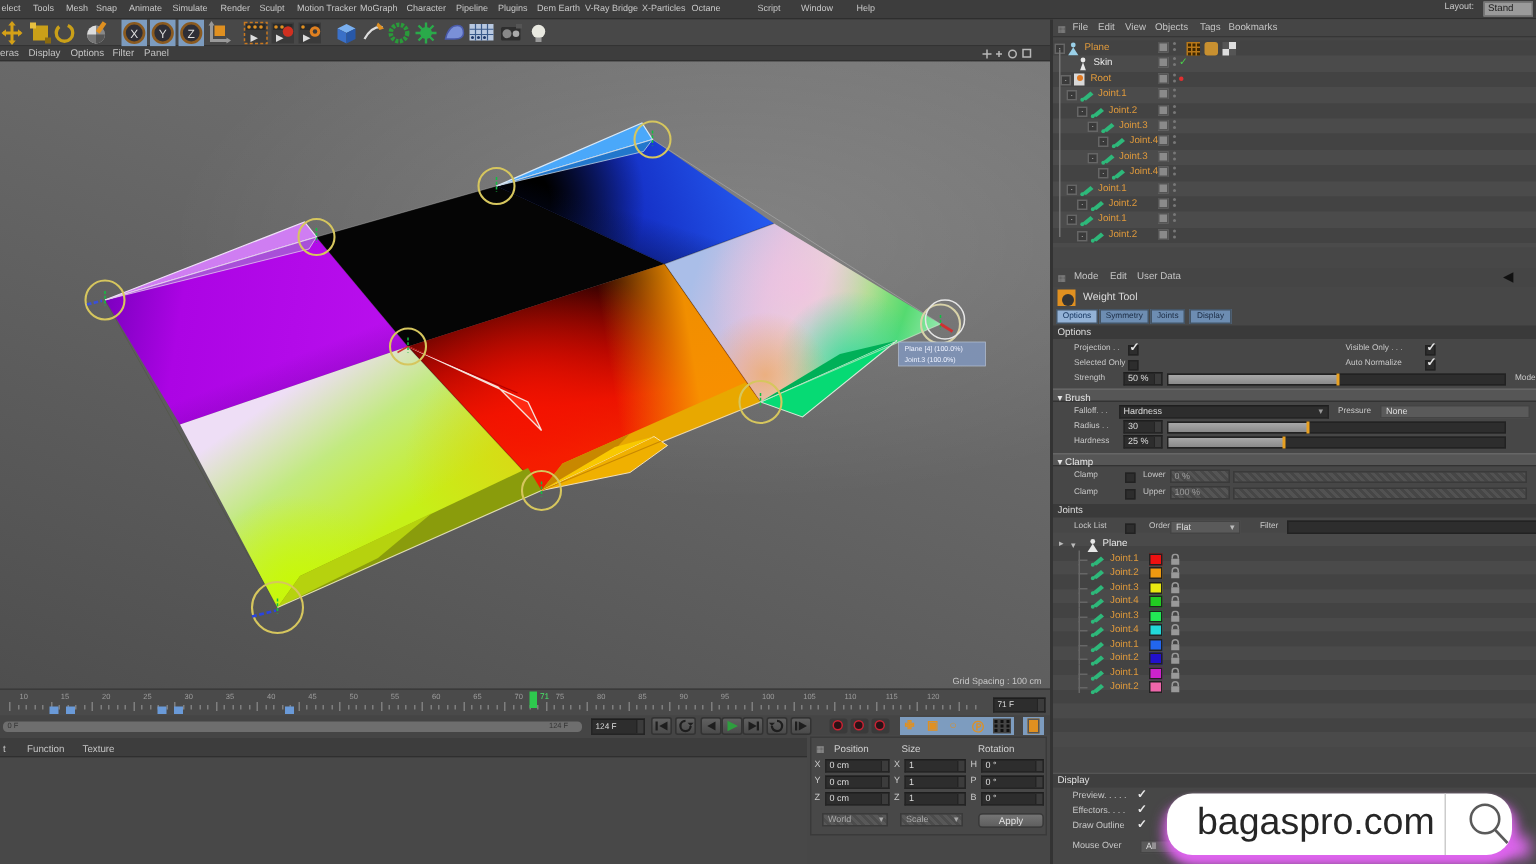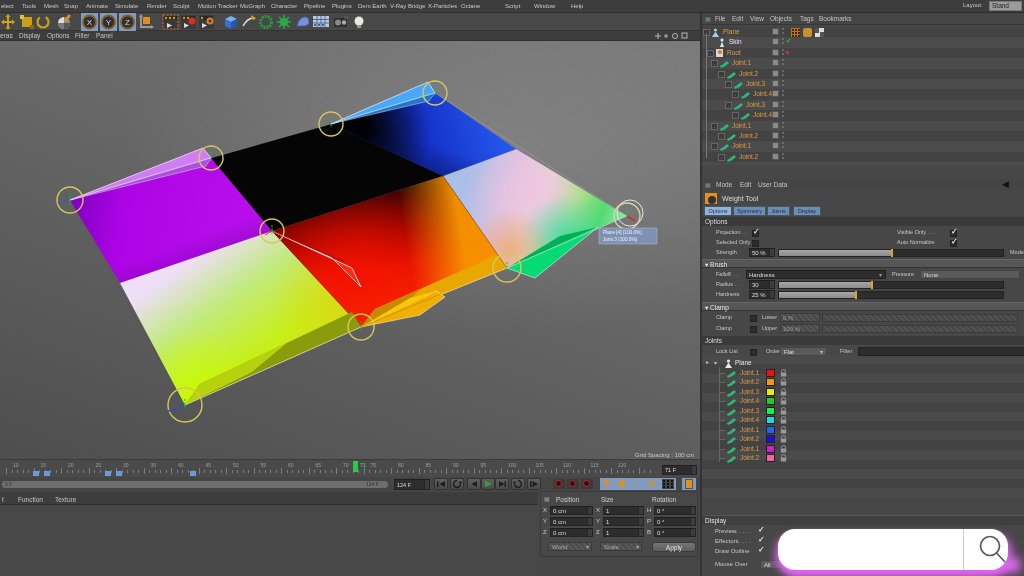--- a/index.html
+++ b/index.html
@@ -961,19 +961,20 @@
         <span class="ab ckm" style="left:56px;top:20px">✓</span>
         <span class="ab" style="left:13px;top:33px;font-size:6px;color:#c8c8c8">Draw Outline</span>
         <span class="ab ckm" style="left:56px;top:30px">✓</span>
         <span class="ab" style="left:13px;top:46px;font-size:6px;color:#c8c8c8">Mouse Over</span>
         <div class="ab" style="left:58px;top:45px;width:50px;height:9px;background:#5a5a5a;border:1px solid #444;color:#ddd;font-size:6px;line-height:8px;padding-left:3px">All</div>
       </div>
 </div>
 
 <div class="ab" style="left:788px;top:558px;width:232px;height:14px;background:#e06cf0;filter:blur(5px);z-index:49"></div>
 <div class="ab" style="left:778px;top:529px;width:230px;height:41px;background:#fff;border-radius:17px;box-shadow:0 6px 7px -1px rgba(222,100,238,0.95),5px 5px 8px -1px rgba(222,100,238,0.85),-5px 5px 8px -2px rgba(222,100,238,0.7),0 0 2px rgba(120,120,120,0.6);z-index:50">
+ <span class="ab" style="left:20px;top:5px;font-size:25px;color:#262626;font-family:'Liberation Sans',sans-serif">bagaspro.com</span>
  <div class="ab" style="left:185px;top:0;width:1px;height:41px;background:#ccc"></div>
  <svg class="ab" style="left:192px;top:4px" width="40" height="34" viewBox="0 0 40 34">
         <circle cx="20" cy="13" r="9.5" fill="none" stroke="#5a5a5a" stroke-width="1.7"></circle>
         <path d="M26.5 20L35 29" stroke="#5a5a5a" stroke-width="1.7"></path>
       </svg>
 </div>
 
 </div>
 </body></html>

